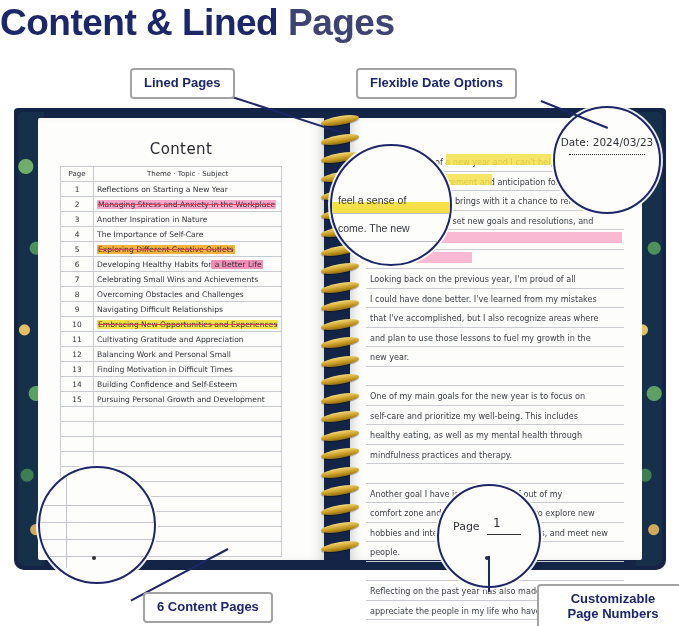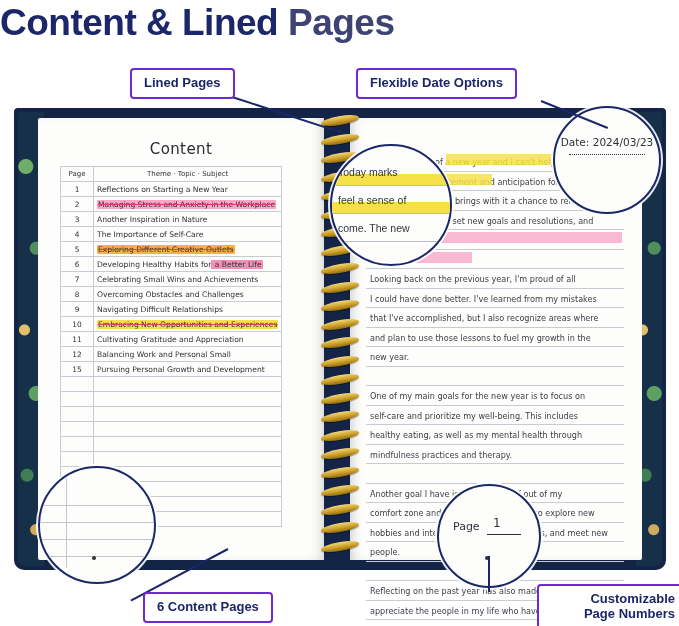--- a/index.html
+++ b/index.html
@@ -18,28 +18,28 @@
     font-size:37px;
     font-weight:bold;
     letter-spacing:-0.5px;
     color:#1b2768;
   }
   .title .light{color:#3d4373;font-weight:bold;}
 
   
   .callout{
     position:absolute;
-    border:2px solid #6d28d9;
+    border:2px solid #a3a3a3;
     border-radius:4px;
     background:#fff;
     color:#1b2768;
     font-weight:bold;
     font-size:13px;
     padding:6px 12px;
-    text-align:right;
+    text-align:center;
     line-height:1.15;
     z-index:40;
     white-space:nowrap;
   }
   .callout.two-line{white-space:normal;}
 
   .leader{position:absolute;background:#1b2768;z-index:30;}
 
   
   .book{
@@ -253,20 +253,28 @@
             <td class="num">10</td>
             <td><span class="hl hl-yellow strike">Embracing New Opportunities and Experiences</span></td>
           </tr>
           <tr>
             <td class="num">11</td>
             <td>Cultivating Gratitude and Appreciation</td>
           </tr>
           <tr>
             <td class="num">12</td>
             <td>Balancing Work and Personal Small</td>
+          </tr>
+          <tr>
+            <td class="num">13</td>
+            <td>Finding Motivation in Difficult Times</td>
+          </tr>
+          <tr>
+            <td class="num">14</td>
+            <td>Building Confidence and Self-Esteem</td>
           </tr>
           <tr>
             <td class="num">15</td>
             <td>Pursuing Personal Growth and Development</td>
           </tr>
           <tr>
             <td class="num"></td>
             <td>&nbsp;</td>
           </tr>
           <tr>
@@ -365,21 +373,20 @@
       </div>
 
     <div class="ov" style="left:96px;top:36px;width:140px;height:11px;background:#f6e04a;opacity:.85;"></div>
     <div class="ov" style="left:22px;top:56px;width:120px;height:11px;background:#f6e04a;opacity:.85;"></div>
     <div class="ov" style="left:22px;top:114px;width:250px;height:11px;background:#f8a7c8;opacity:.8;"></div>
     <div class="ov" style="left:22px;top:134px;width:100px;height:11px;background:#f8a7c8;opacity:.8;"></div>
   </div>
 </div>
 
 <div class="mag mag-lined">
-  <div class="ml" style="top:14px;background:linear-gradient(transparent 55%, #f6e04a 55%);">Today marks</div>
   <div class="ml" style="top:42px;background:linear-gradient(transparent 55%, #f6e04a 55%);">feel a sense of</div>
   <div class="ml" style="top:70px;">come. The new</div>
   <div class="ml" style="top:98px;border-bottom:none;"></div>
 </div>
 
 <div class="mag mag-date">
   <div class="date-label">
     <span>Date:</span>
     <span>2024/03/23</span>
   </div>

